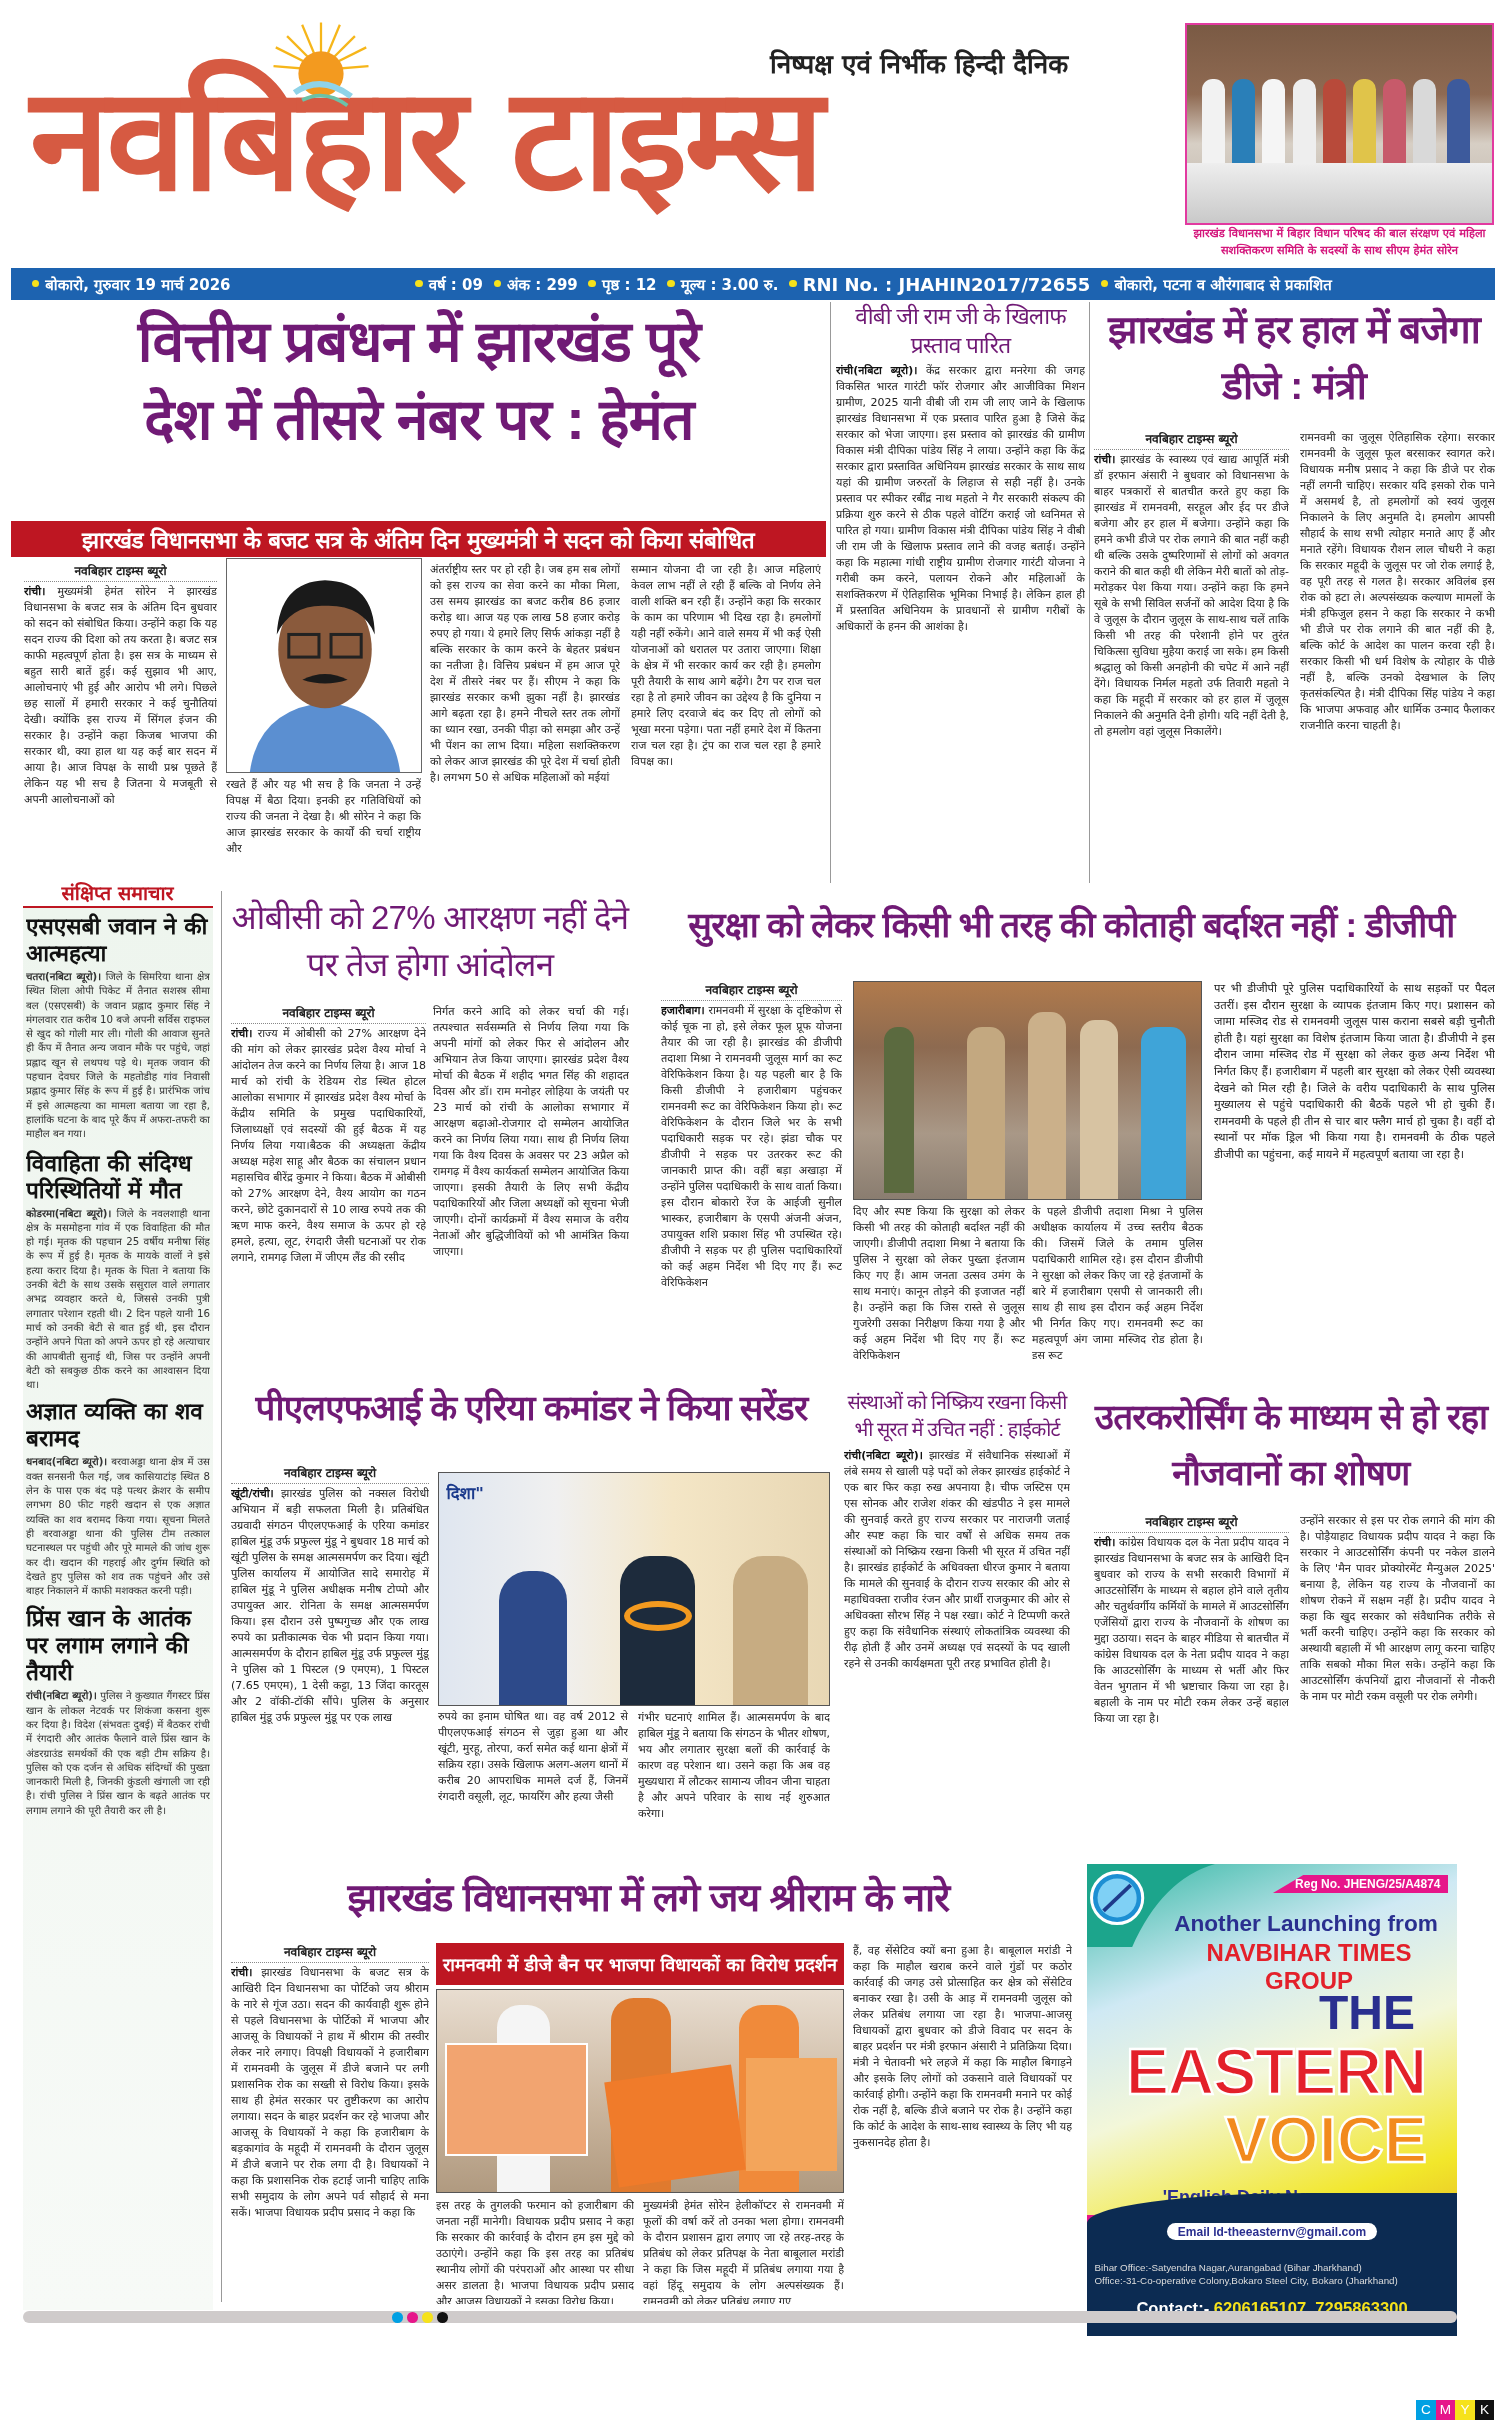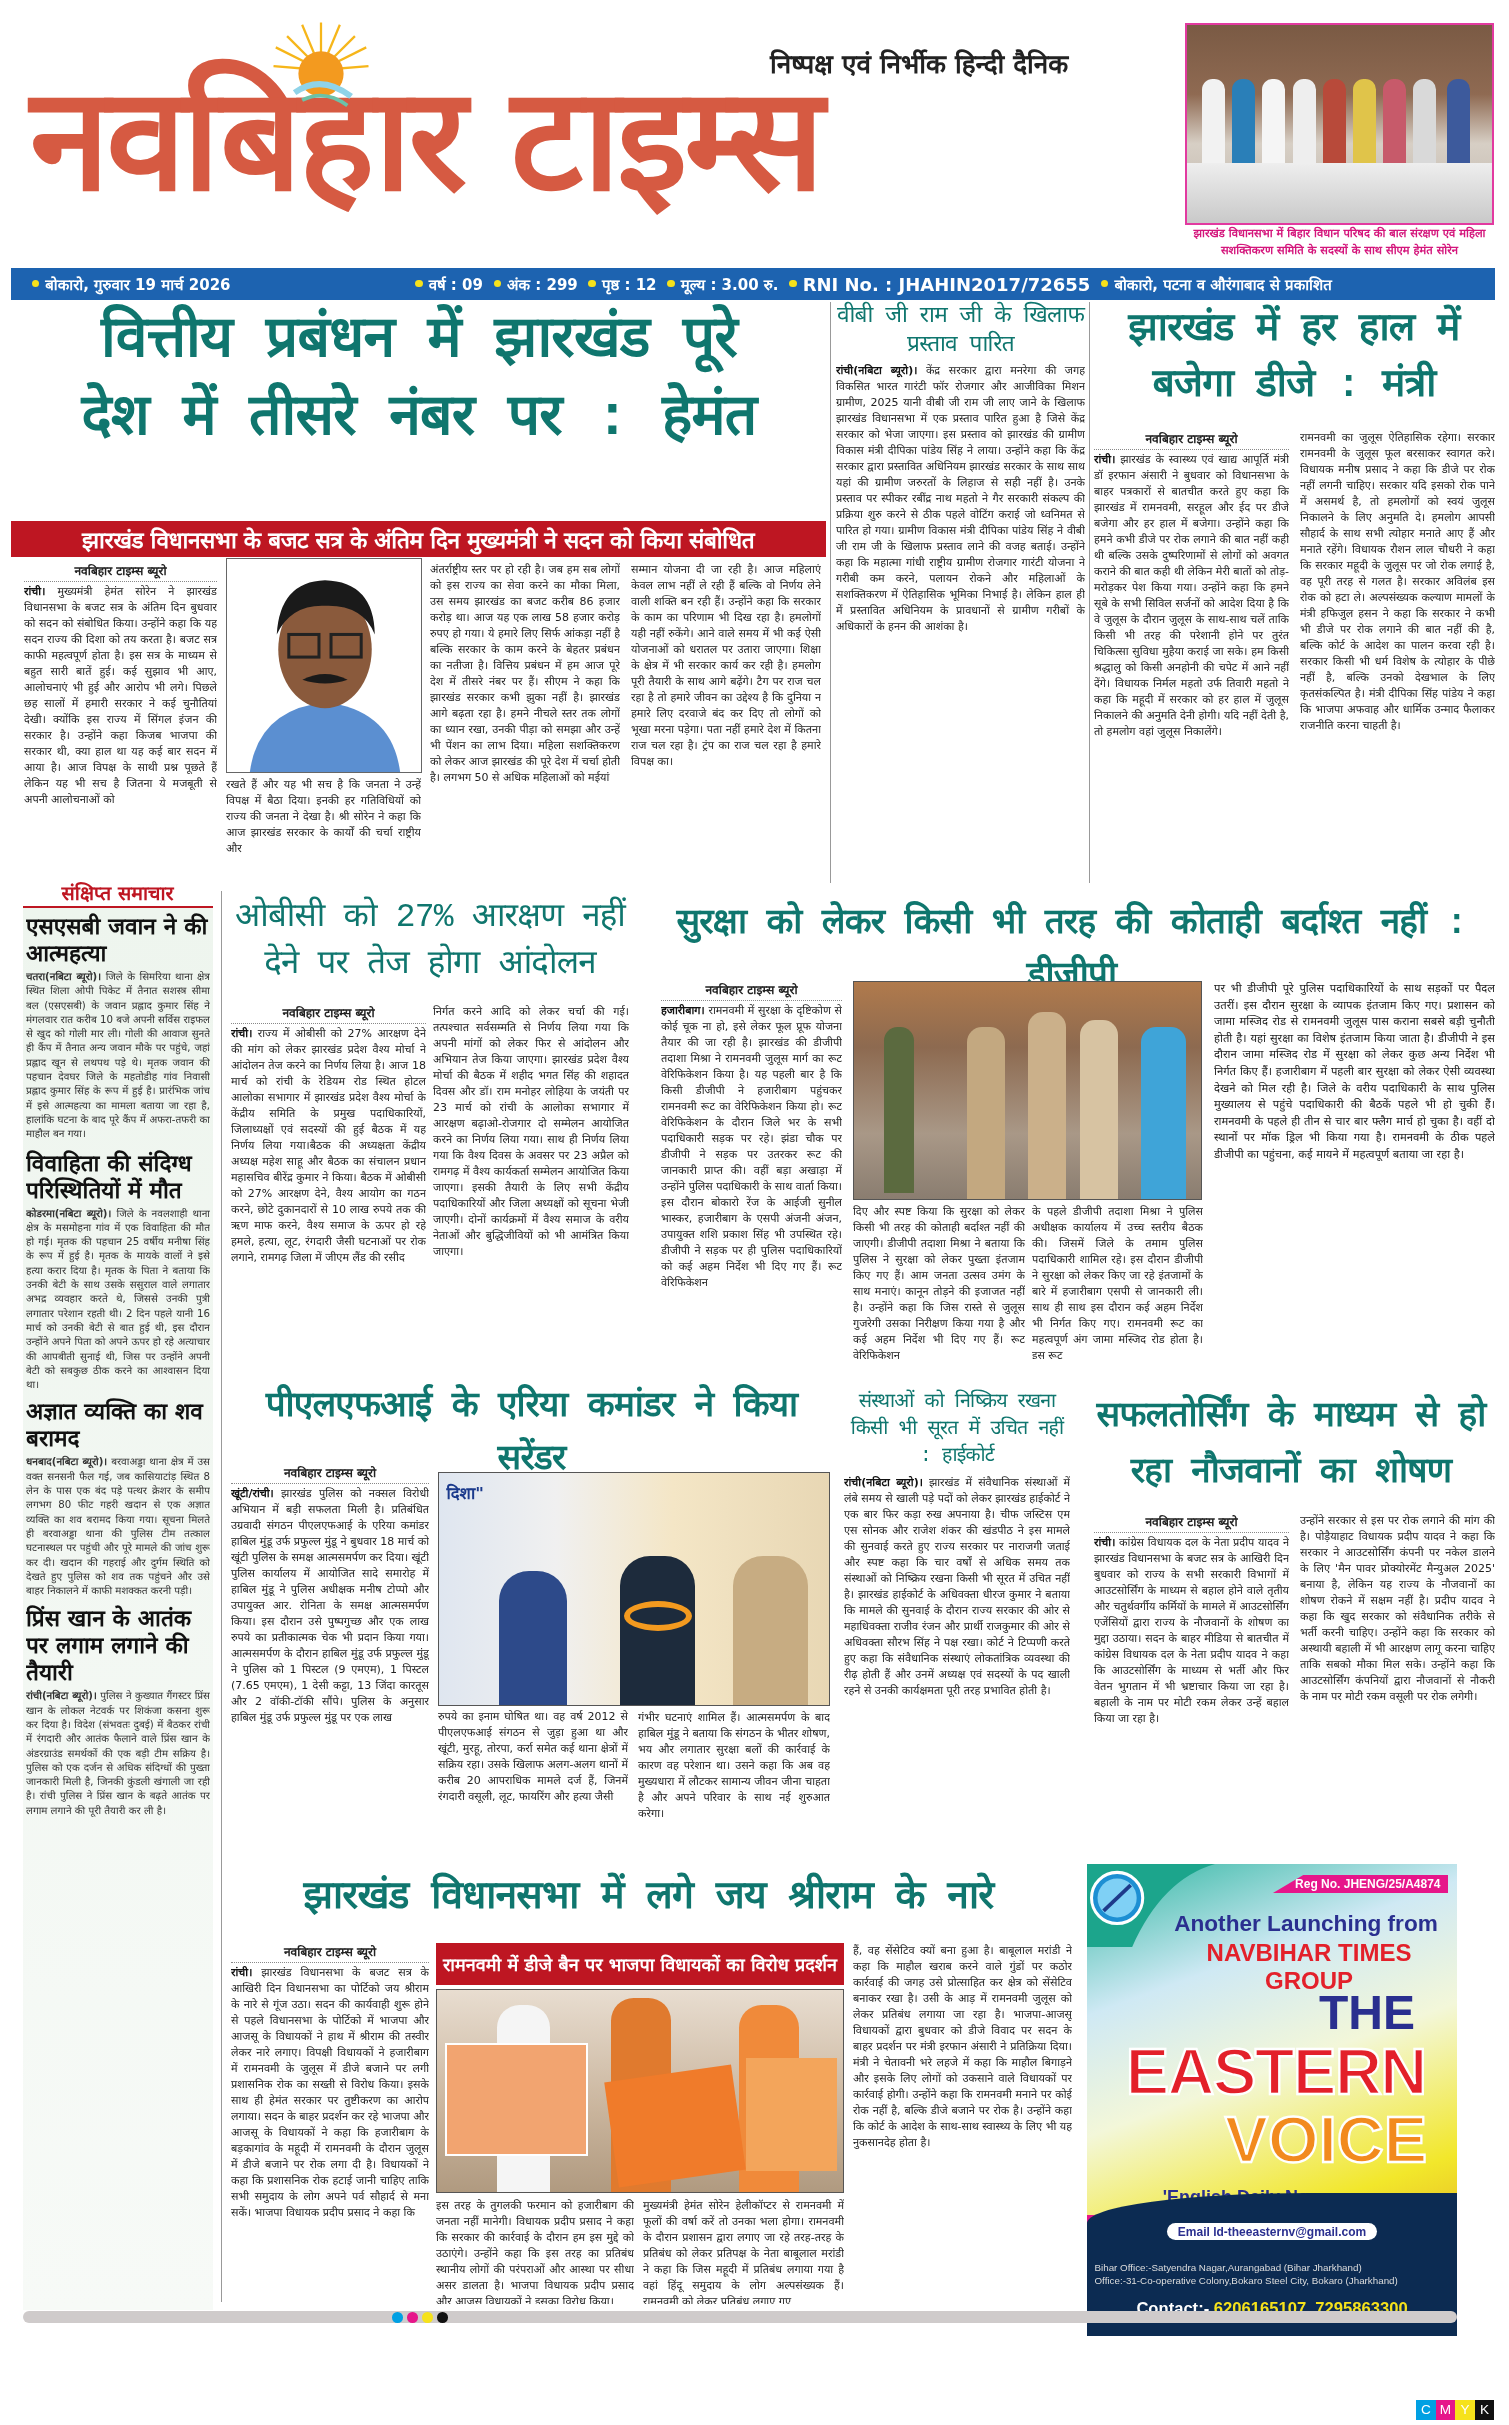--- a/index.html
+++ b/index.html
@@ -8,21 +8,21 @@
 .masthead-title{left:30px;top:68px;font-family:"DejaVu Sans",sans-serif;font-weight:bold;color:#d65a42;font-size:143px;letter-spacing:-3px;line-height:1}
 .sun{left:272px;top:21px;width:98px;height:98px}
 .tagline{left:770px;top:45px;font-size:26px;font-weight:bold;color:#222;font-family:"DejaVu Sans",sans-serif}
 .top-photo{left:1185px;top:22.6px;width:309px;height:202px;border:2.3px solid #e23aa0;background:linear-gradient(180deg,#7a5a44 0%,#8f6a52 35%,#d7cfc5 60%,#bdb4aa 100%);overflow:hidden}
 .top-photo .person{position:absolute;bottom:53px;width:22.6px;height:91px;border-radius:10.6px 10.6px 3px 3px}
 .top-photo .desk{position:absolute;left:0;right:0;bottom:0;height:60px;background:linear-gradient(#eee,#c9c9c9)}
 .top-caption{left:1185px;top:226px;width:309px;font-size:11.3px;line-height:16.6px;color:#d4167c;font-weight:bold;text-align:center}
 .infobar{left:10.6px;top:268px;width:1484px;height:32px;background:#1d63b0;color:#fff;font-size:15px;font-weight:bold;display:flex;align-items:center;padding:0 10.6px;white-space:nowrap}
 .infobar .dot{display:inline-block;width:7.5px;height:7.5px;border-radius:50%;background:#f6e21b;margin:0 6px 1.5px 10.6px}
 .infobar .rni{font-size:18px}
-h1,h2,h3{font-family:Liberation Mono, monospace;font-weight:bold;color:#0f766e;letter-spacing:-0.8px}
+h1,h2,h3{font-family:Liberation Sans, sans-serif;font-weight:bold;color:#701a75;letter-spacing:-0.8px}
 .lead-head{left:15px;top:302px;width:808px;font-size:57px;line-height:78px;text-align:center}
 .redbar{left:10.6px;top:521px;width:815px;height:36px;background:#be1622;color:#fff;font-size:22.6px;font-weight:bold;display:flex;align-items:center;justify-content:center;letter-spacing:-0.4px}
 .byline{font-size:12px;font-weight:bold;text-align:center;border-bottom:0.8px dotted #888;padding-bottom:1.5px;margin-bottom:2.3px}
 .col{font-size:11px;line-height:16px;text-align:justify;color:#222;overflow:hidden}
 .col b{color:#111}
 .hemant-photo{left:226px;top:558px;width:196px;height:215px;border:0.8px solid #666;background:#fff;overflow:hidden}
 .sidebar{left:22.6px;top:906px;width:190px;height:1404px;background:linear-gradient(#eef5ee,#f7faf7)}
 .side-title{left:22.6px;top:879px;width:190px;text-align:center;font-size:19.6px;font-weight:bold;color:#be1622;border-bottom:2.3px solid #be1622}
 .side-head{font-size:22.6px;line-height:27px;font-weight:bold;color:#111;margin:3px 0 3px}
 .side-text{font-size:10.2px;line-height:14.3px;text-align:justify;color:#333}
@@ -182,21 +182,21 @@
   <div style="position:absolute;left:294px;top:83px;width:75px;height:151px;background:#c7ac82;border-radius:30px 30px 0 0"></div>
 </div>
 <div class="abs col" style="left:438px;top:1709px;width:190px;height:132px"><span>रुपये का इनाम घोषित था। वह वर्ष 2012 से पीएलएफआई संगठन से जुड़ा हुआ था और खूंटी, मुरहू, तोरपा, कर्रा समेत कई थाना क्षेत्रों में सक्रिय रहा। उसके खिलाफ अलग-अलग थानों में करीब 20 आपराधिक मामले दर्ज हैं, जिनमें रंगदारी वसूली, लूट, फायरिंग और हत्या जैसी</span></div>
 <div class="abs col" style="left:638px;top:1710px;width:192px;height:132px"><span>गंभीर घटनाएं शामिल हैं। आत्मसमर्पण के बाद हाबिल मुंडू ने बताया कि संगठन के भीतर शोषण, भय और लगातार सुरक्षा बलों की कार्रवाई के कारण वह परेशान था। उसने कहा कि अब वह मुख्यधारा में लौटकर सामान्य जीवन जीना चाहता है और अपने परिवार के साथ नई शुरुआत करेगा।</span></div>
 
 <div class="abs" style="left:844px;top:1389px;width:226px">
   <h3 style="font-size:19.6px;line-height:27px;text-align:center;font-weight:normal">संस्थाओं को निष्क्रिय रखना किसी भी सूरत में उचित नहीं : हाईकोर्ट</h3>
   <div class="col" style="height:385px;margin-top:4.5px"><b>रांची(नबिटा ब्यूरो)।</b> <span>झारखंड में संवैधानिक संस्थाओं में लंबे समय से खाली पड़े पदों को लेकर झारखंड हाईकोर्ट ने एक बार फिर कड़ा रुख अपनाया है। चीफ जस्टिस एम एस सोनक और राजेश शंकर की खंडपीठ ने इस मामले की सुनवाई करते हुए राज्य सरकार पर नाराजगी जताई और स्पष्ट कहा कि चार वर्षों से अधिक समय तक संस्थाओं को निष्क्रिय रखना किसी भी सूरत में उचित नहीं है। झारखंड हाईकोर्ट के अधिवक्ता धीरज कुमार ने बताया कि मामले की सुनवाई के दौरान राज्य सरकार की ओर से महाधिवक्ता राजीव रंजन और प्रार्थी राजकुमार की ओर से अधिवक्ता सौरभ सिंह ने पक्ष रखा। कोर्ट ने टिप्पणी करते हुए कहा कि संवैधानिक संस्थाएं लोकतांत्रिक व्यवस्था की रीढ़ होती हैं और उनमें अध्यक्ष एवं सदस्यों के पद खाली रहने से उनकी कार्यक्षमता पूरी तरह प्रभावित होती है।</span></div>
 </div>
 
-<h2 class="abs" style="left:1087px;top:1389px;width:408px;font-size:35px;line-height:56px;text-align:center">सफलतोर्सिंग के माध्यम से हो रहा नौजवानों का शोषण</h2>
+<h2 class="abs" style="left:1087px;top:1389px;width:408px;font-size:35px;line-height:56px;text-align:center">उतरकरोर्सिंग के माध्यम से हो रहा नौजवानों का शोषण</h2>
 <div class="abs" style="left:1094px;top:1513px;width:195px">
   <div class="byline">नवबिहार टाइम्स ब्यूरो</div>
   <div class="col" style="height:325px"><b>रांची।</b> <span>कांग्रेस विधायक दल के नेता प्रदीप यादव ने झारखंड विधानसभा के बजट सत्र के आखिरी दिन बुधवार को राज्य के सभी सरकारी विभागों में आउटसोर्सिंग के माध्यम से बहाल होने वाले तृतीय और चतुर्थवर्गीय कर्मियों के मामले में आउटसोर्सिंग एजेंसियों द्वारा राज्य के नौजवानों के शोषण का मुद्दा उठाया। सदन के बाहर मीडिया से बातचीत में कांग्रेस विधायक दल के नेता प्रदीप यादव ने कहा कि आउटसोर्सिंग के माध्यम से भर्ती और फिर वेतन भुगतान में भी भ्रष्टाचार किया जा रहा है। बहाली के नाम पर मोटी रकम लेकर उन्हें बहाल किया जा रहा है।</span></div>
 </div>
 <div class="abs col" style="left:1300px;top:1513px;width:195px;height:343px"><span>उन्होंने सरकार से इस पर रोक लगाने की मांग की है। पोड़ैयाहाट विधायक प्रदीप यादव ने कहा कि सरकार ने आउटसोर्सिंग कंपनी पर नकेल डालने के लिए 'मैन पावर प्रोक्योरमेंट मैन्युअल 2025' बनाया है, लेकिन यह राज्य के नौजवानों का शोषण रोकने में सक्षम नहीं है। प्रदीप यादव ने कहा कि खुद सरकार को संवैधानिक तरीके से भर्ती करनी चाहिए। उन्होंने कहा कि सरकार को अस्थायी बहाली में भी आरक्षण लागू करना चाहिए ताकि सबको मौका मिल सके। उन्होंने कहा कि आउटसोर्सिंग कंपनियों द्वारा नौजवानों से नौकरी के नाम पर मोटी रकम वसूली पर रोक लगेगी।</span></div>
 
 <h2 class="abs" style="left:226px;top:1868px;width:845px;font-size:39px;line-height:60px;text-align:center">झारखंड विधानसभा में लगे जय श्रीराम के नारे</h2>
 <div class="abs" style="left:231px;top:1943px;width:198px">
   <div class="byline">नवबिहार टाइम्स ब्यूरो</div>
   <div class="col" style="height:340px"><b>रांची।</b> <span>झारखंड विधानसभा के बजट सत्र के आखिरी दिन विधानसभा का पोर्टिको जय श्रीराम के नारे से गूंज उठा। सदन की कार्यवाही शुरू होने से पहले विधानसभा के पोर्टिको में भाजपा और आजसू के विधायकों ने हाथ में श्रीराम की तस्वीर लेकर नारे लगाए। विपक्षी विधायकों ने हजारीबाग में रामनवमी के जुलूस में डीजे बजाने पर लगी प्रशासनिक रोक का सख्ती से विरोध किया। इसके साथ ही हेमंत सरकार पर तुष्टीकरण का आरोप लगाया। सदन के बाहर प्रदर्शन कर रहे भाजपा और आजसू के विधायकों ने कहा कि हजारीबाग के बड़कागांव के महूदी में रामनवमी के दौरान जुलूस में डीजे बजाने पर रोक लगा दी है। विधायकों ने कहा कि प्रशासनिक रोक हटाई जानी चाहिए ताकि सभी समुदाय के लोग अपने पर्व सौहार्द से मना सकें। भाजपा विधायक प्रदीप प्रसाद ने कहा कि</span></div>

